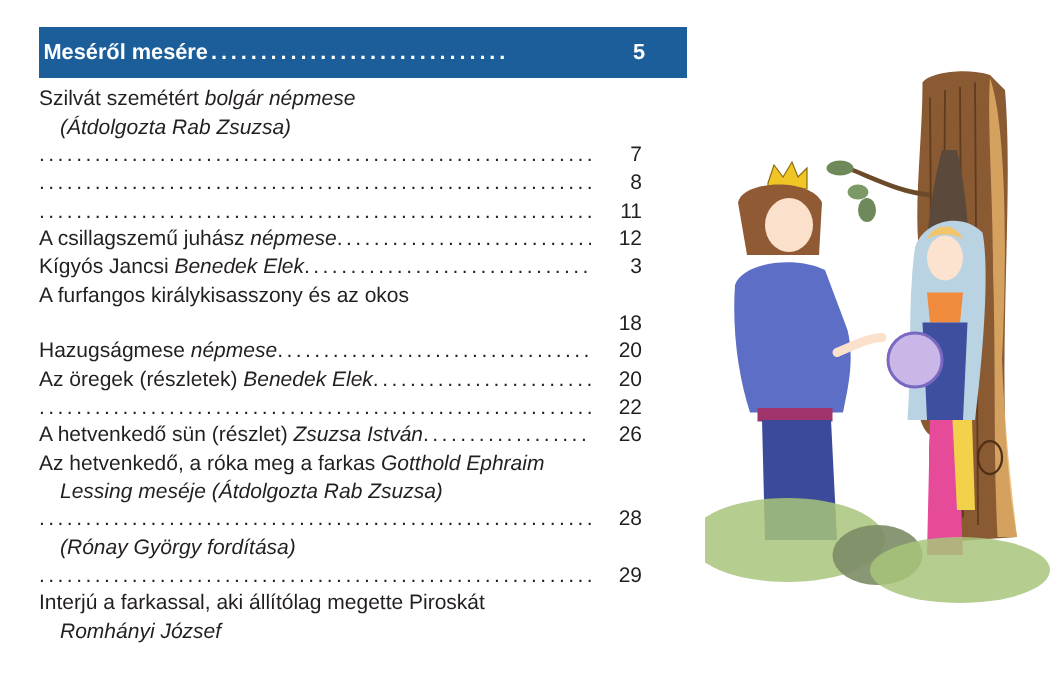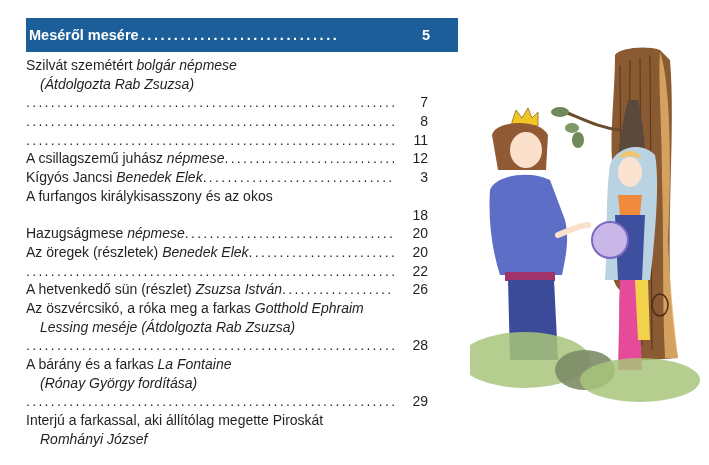--- a/index.html
+++ b/index.html
@@ -139,33 +139,30 @@
       <div class="line">
         <span class="leader">........................................................................</span>
         <span class="pg">22</span>
       </div>
       <div class="line">
         <span class="txt"><span>A hetvenkedő sün (részlet) </span><i>Zsuzsa István</i></span>
         <span class="leader"> ........................................................................</span>
         <span class="pg">26</span>
       </div>
       <div class="line">
-        <span class="txt"><span>Az öszvércsikó, a róka meg a farkas </span><i>Gotthold Ephraim</i></span>
+        <span class="txt"><span>Az hetvenkedő, a róka meg a farkas </span><i>Gotthold Ephraim</i></span>
       </div>
       <div class="line indent">
         <span class="txt"><span></span><i>Lessing meséje (Átdolgozta Rab Zsuzsa)</i></span>
         <span class="leader"> ........................................................................</span>
         <span class="pg">27</span>
       </div>
       <div class="line">
         <span class="leader">........................................................................</span>
         <span class="pg">28</span>
-      </div>
-      <div class="line">
-        <span class="txt"><span>A bárány és a farkas </span><i>La Fontaine</i></span>
       </div>
       <div class="line indent">
         <span class="txt"><span></span><i>(Rónay György fordítása)</i></span>
         <span class="leader">........................................................................</span>
         <span class="pg">29</span>
       </div>
       <div class="line">
         <span class="leader"> ........................................................................</span>
         <span class="pg">29</span>
       </div>

